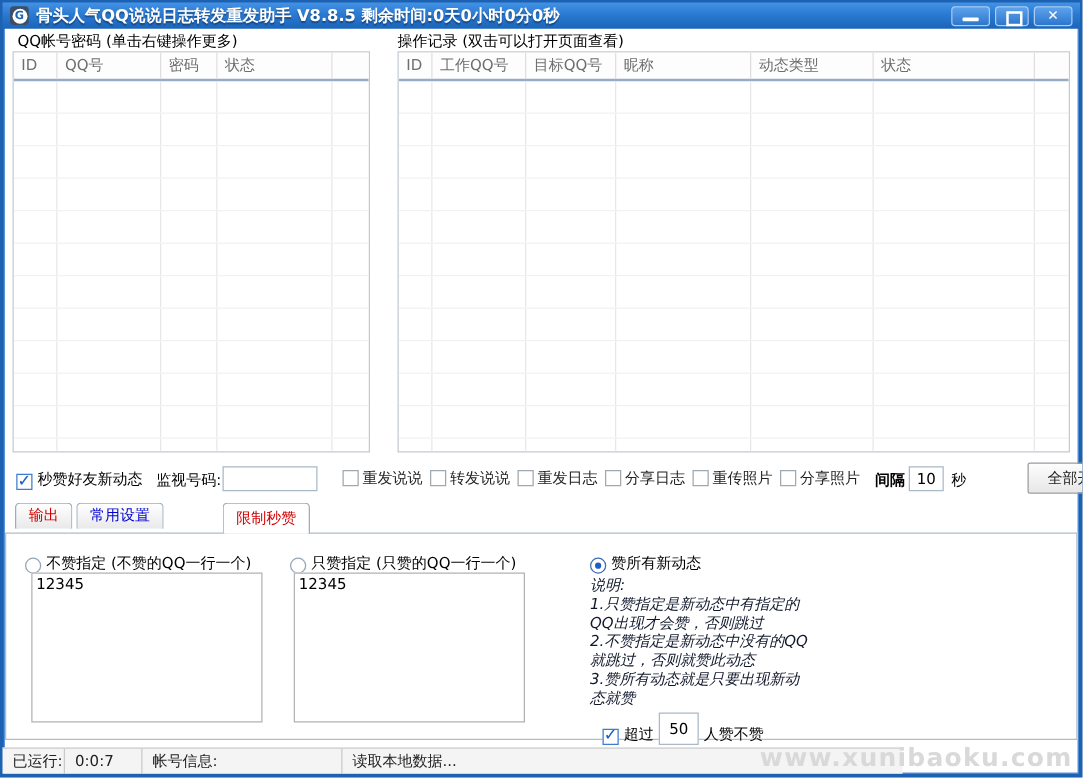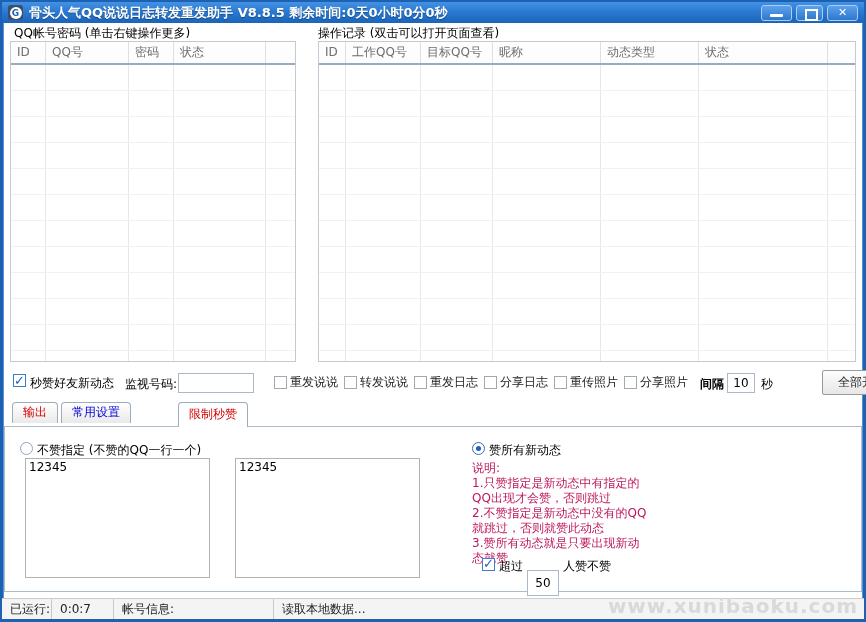--- a/index.html
+++ b/index.html
@@ -47,45 +47,45 @@
   .td:last-child { border-right: none; }
   .accounts-grid .thead, .accounts-grid .trow { grid-template-columns: 35px 83px 45px 92px auto; }
   .records-grid .thead, .records-grid .trow { grid-template-columns: 27px 75px 72px 108px 98px 129px auto; }
   
   .cb { position: relative; display: inline-block; width: 13px; height: 13px; background: #fff; border: 1px solid #a0a8b0; flex: none; }
   .cb.checked { border-color: #3f7ccc; }
   .cb.checked::after { content: "✓"; position: absolute; left: 0px; top: -3px; color: #1e5ec6; font-size: 13px; font-weight: bold; }
   .radio { position: relative; display: inline-block; width: 13px; height: 13px; border-radius: 50%; background: #fff; border: 1px solid #93a5b8; flex: none; }
   .radio.selected { border-color: #3a6cb4; }
   .radio.selected::after { content: ""; position: absolute; left: 3px; top: 3px; width: 5px; height: 5px; border-radius: 50%; background: #1e5ec6; }
-  .inline { display: inline-flex; align-items: flex-start; gap: 4px; white-space: nowrap; }
+  .inline { display: inline-flex; align-items: flex-end; gap: 4px; white-space: nowrap; }
   
   .ctl { position: absolute; height: 18px; line-height: 18px; white-space: nowrap; }
   .tbox { border: 1px solid #aab8c8; background: #fff; font-family: inherit; font-size: 12px; padding: 1px 3px; }
   .task-row { position: absolute; left: 274px; top: 374px; display: flex; }
   .task-row .cbitem { display: inline-flex; align-items: center; gap: 3px; width: 70px; color: #222; }
   .btn {
     position: absolute; border: 1px solid #9a9a9a; border-radius: 2px;
     background: linear-gradient(180deg, #fdfdfd, #e7e7e7);
     font-family: inherit; font-size: 12px; color: #222; text-align: center; cursor: pointer; margin-left: 44px;
   }
   
   .tab-bar { position: absolute; left: 12px; top: 402px; height: 25px; display: flex; align-items: flex-start; gap: 3px; z-index: 3; }
   .tab {
     height: 21px; line-height: 19px; padding: 0 10px; border: 1px solid #9cadbc; border-bottom: none;
     border-radius: 4px 4px 0 0; background: linear-gradient(180deg, #ffffff, #e9e9e9); cursor: pointer;
   }
   .tab.active { height: 25px; line-height: 23px; background: #ffffff; margin-bottom: -1px; margin-left: 44px; }
   .tab-panel { position: absolute; left: 4px; top: 426px; width: 858px; height: 166px; border: 1px solid #aebdc8; background: #fff; }
   .panel-item { position: absolute; white-space: nowrap; }
   textarea.list-area { position: absolute; width: 185px; height: 120px; border: 1px solid #b2b2b2; resize: none; font-family: inherit; font-size: 12px; padding: 1px 3px; color: #000; }
-  .notes { position: absolute; left: 472px; top: 461px; width: 250px; line-height: 15px; white-space: pre-line; color: #be185d; }
+  .notes { position: absolute; left: 472px; top: 461px; width: 250px; line-height: 15px; white-space: pre-line; color: #0f172a; font-style: italic; }
   
   .statusbar {
-    position: absolute; left: 2px; bottom: 3px; width: 862px; height: 21px;
+    position: absolute; left: 2px; bottom: 3px; width: 720px; height: 21px;
     background: #f4f4f4; border-top: 1px solid #cccccc; display: flex; align-items: center; color: #222;
   }
   .seg { padding: 0 8px; height: 100%; display: flex; align-items: center; border-right: 1px solid #c9c9c9; white-space: nowrap; }
   .seg.no-border { border-right: none; }
   .seg.w1 { width: 50px; } .seg.w2 { width: 62px; } .seg.w3 { width: 160px; }
   .watermark {
     position: absolute; right: 8px; bottom: 4px; font-size: 20px; font-weight: bold;
     color: #d9d9d9; letter-spacing: 1px; z-index: 4; pointer-events: none;
   }
 </style>
@@ -368,20 +368,24 @@
       <div class="tab" style="color: rgb(212, 0, 0);">输出</div>
       <div class="tab" style="color: rgb(0, 0, 212);">常用设置</div>
       <div class="tab active" style="color: rgb(212, 0, 0);">限制秒赞</div>
     </div>
   <div class="tab-panel"></div>
 
   <div class="panel-item inline" style="left:20px; top:442px;">
     <span class="radio"></span>
     <span>不赞指定 (不赞的QQ一行一个)</span>
   </div>
+  <div class="panel-item inline" style="left:232px; top:442px;">
+    <span class="radio"></span>
+    <span>只赞指定 (只赞的QQ一行一个)</span>
+  </div>
   <div class="panel-item inline" style="left:472px; top:442px;">
     <span class="radio selected"></span>
     <span>赞所有新动态</span>
   </div>
 
   <textarea class="list-area" style="left: 25px; top: 458px;">12345</textarea>
   <textarea class="list-area" style="left: 235px; top: 458px;">12345</textarea>
 
   <div class="notes">说明:
 1.只赞指定是新动态中有指定的

